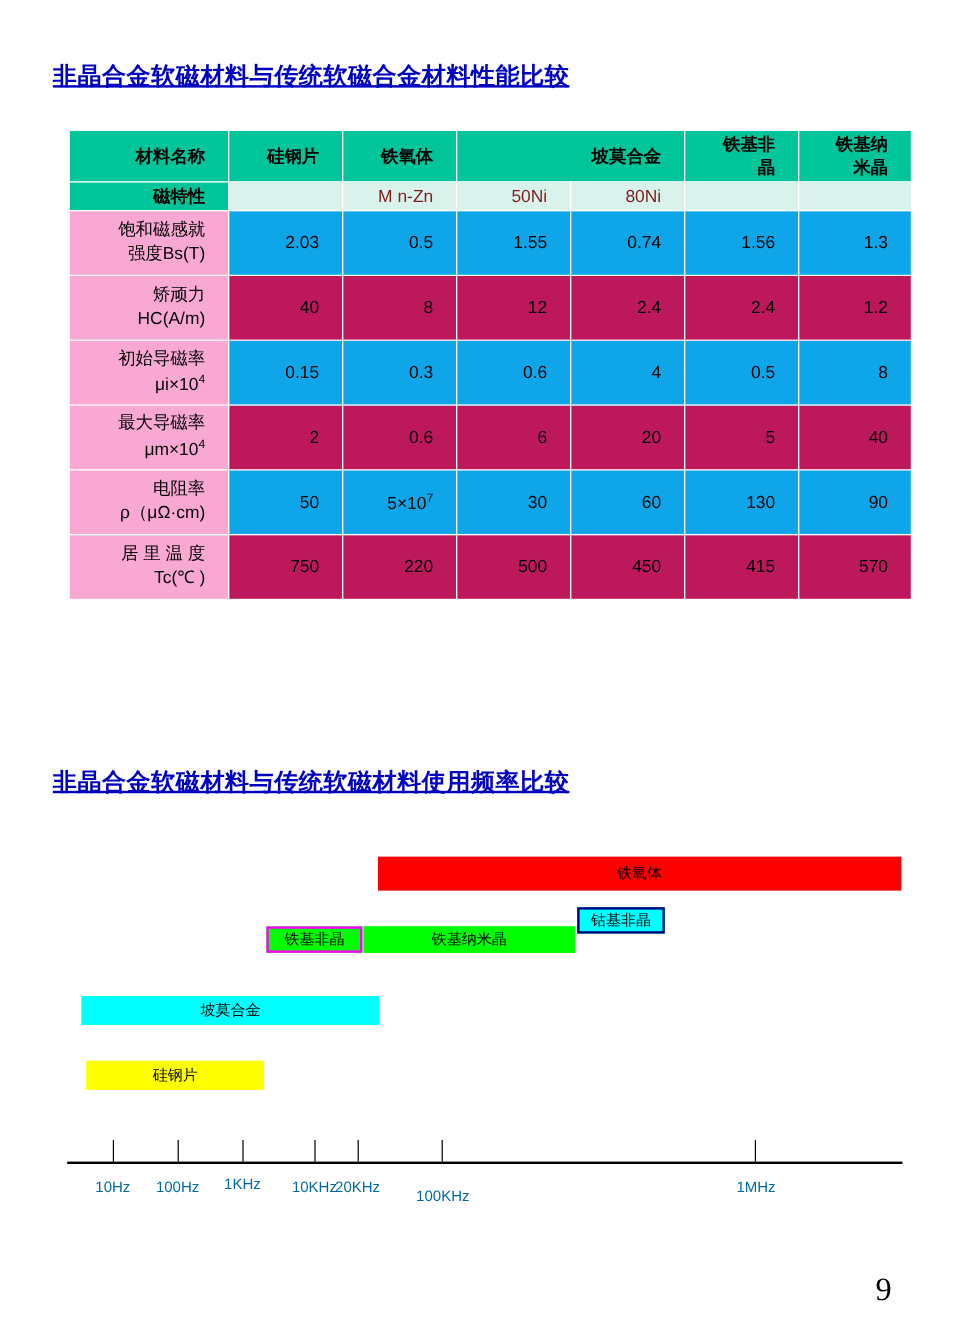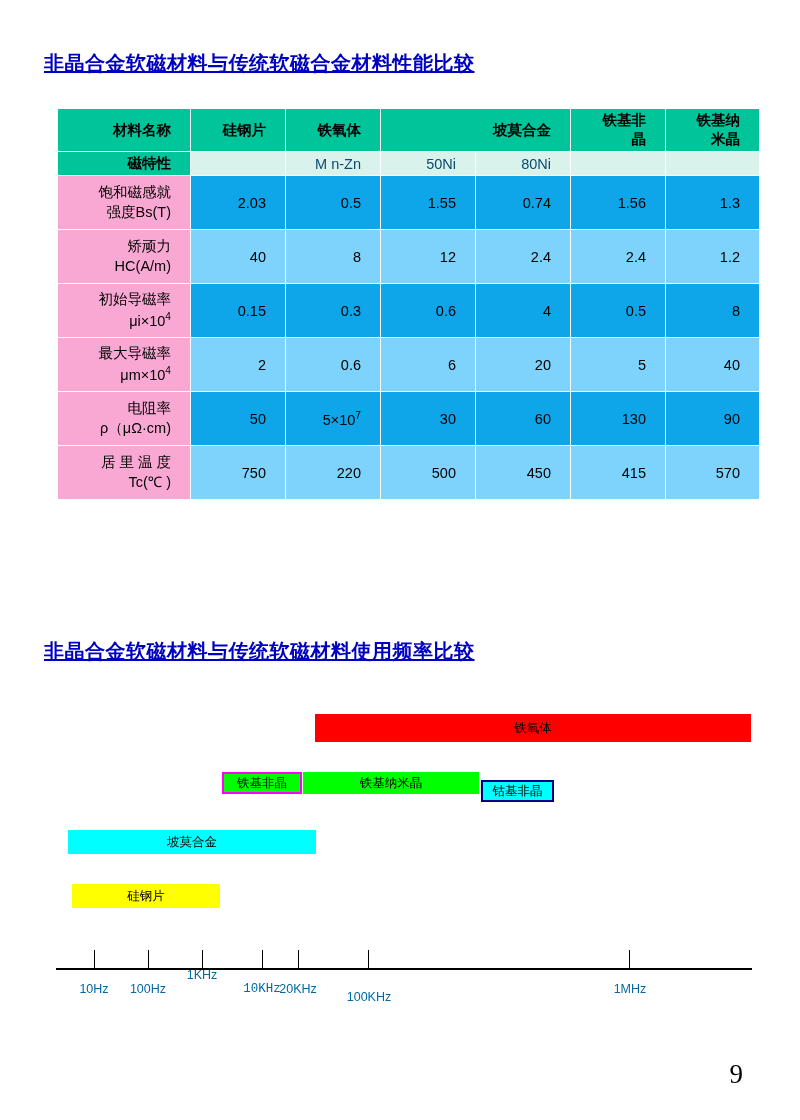--- a/index.html
+++ b/index.html
@@ -56,35 +56,35 @@
     padding: 2px 19px;
   }
   .hdr-green {
     background: #00c49a;
     color: #000000;
     font-weight: bold;
     font-size: 15px;
   }
   .hdr-light {
     background: #d9f2ec;
-    color: #0c4a6e;
+    color: #7f1d1d;
     font-weight: normal;
     font-size: 15px;
   }
   .cell-name {
     background: #f9a8d4;
     font-size: 14px;
     line-height: 1.35;
   }
   .cell-val {
     background: #0ea5e9;
     font-size: 15px;
   }
   .cell-val-alt {
-    background: #7dd3fc;
+    background: #be185d;
     font-size: 15px;
   }
   .col-name { width: 133px; }
   .col-std  { width: 95px; }
   .col-fer  { width: 95px; }
   .col-po1  { width: 95px; }
   .col-po2  { width: 95px; }
   .col-fe   { width: 95px; }
   .col-nano { width: 94px; }
 
@@ -264,21 +264,21 @@
     </div>
 
     <div class="bar" style="left:222px; top:72px; width:80px; height:22px; background:#00ff00; border:2px solid #ff00ff;">
       <span>铁基非晶</span>
     </div>
 
     <div class="bar" style="left:303px; top:72px; width:176px; height:22px; background:#00ff00; border:1px solid #00ff00;">
       <span>铁基纳米晶</span>
     </div>
 
-    <div class="bar" style="left:481px; top:80px; width:73px; height:22px; background:#00ffff; border:2px solid #000080;">
+    <div class="bar" style="left:481px; top:56px; width:73px; height:22px; background:#00ffff; border:2px solid #000080;">
       <span>钴基非晶</span>
     </div>
 
     <div class="bar" style="left:68px; top:130px; width:248px; height:24px; background:#00ffff; border:1px solid #00ffff;">
       <span>坡莫合金</span>
     </div>
 
     <div class="bar" style="left:72px; top:184px; width:148px; height:24px; background:#ffff00; border:1px solid #ffff00;">
       <span>硅钢片</span>
     </div>
@@ -288,22 +288,22 @@
     <div class="tick" style="left:94px;  top:250px; height:18px;"></div>
     <div class="tick" style="left:148px; top:250px; height:18px;"></div>
     <div class="tick" style="left:202px; top:250px; height:18px;"></div>
     <div class="tick" style="left:262px; top:250px; height:18px;"></div>
     <div class="tick" style="left:298px; top:250px; height:18px;"></div>
     <div class="tick" style="left:368px; top:250px; height:18px;"></div>
     <div class="tick" style="left:629px; top:250px; height:18px;"></div>
 
     <div class="tick-label" style="left:64px;  top:282px; width:60px;">10Hz</div>
     <div class="tick-label" style="left:116px; top:282px; width:64px;">100Hz</div>
-    <div class="tick-label" style="left:172px; top:268px; width:60px;">1KHz</div>
-    <div class="tick-label" style="left:228px; top:282px; width:68px;font-family:Liberation Mono, monospace;">10KHz</div>
+    <div class="tick-label" style="left:172px; top:280px; width:60px;">1KHz</div>
+    <div class="tick-label" style="left:228px; top:282px; width:68px;">10KHz</div>
     <div class="tick-label" style="left:264px; top:282px; width:68px;">20KHz</div>
     <div class="tick-label" style="left:333px; top:290px; width:72px;">100KHz</div>
     <div class="tick-label" style="left:600px; top:282px; width:60px;">1MHz</div>
   </div>
 
   <div class="page-number">9</div>
 
 </div>
 
 </body></html>

